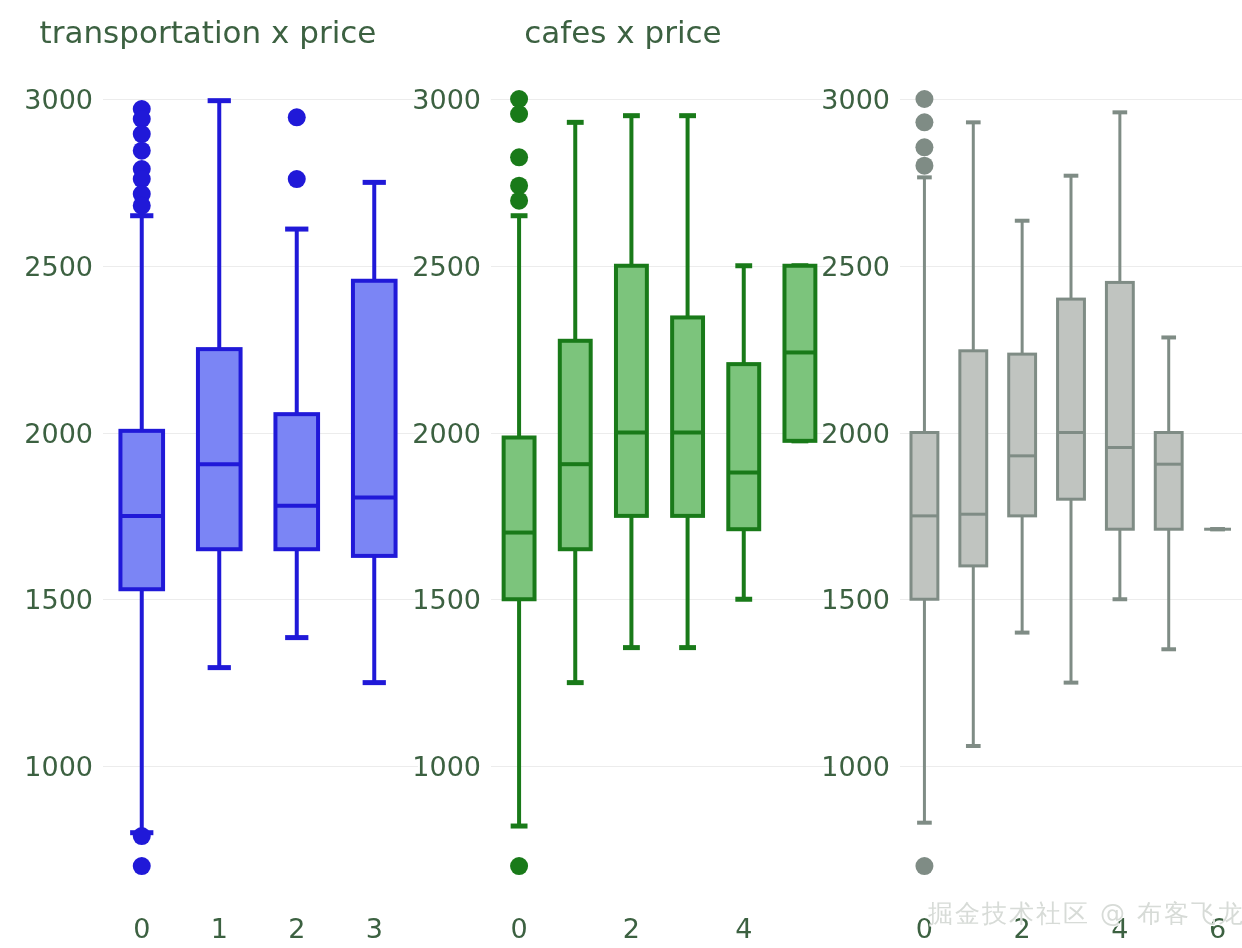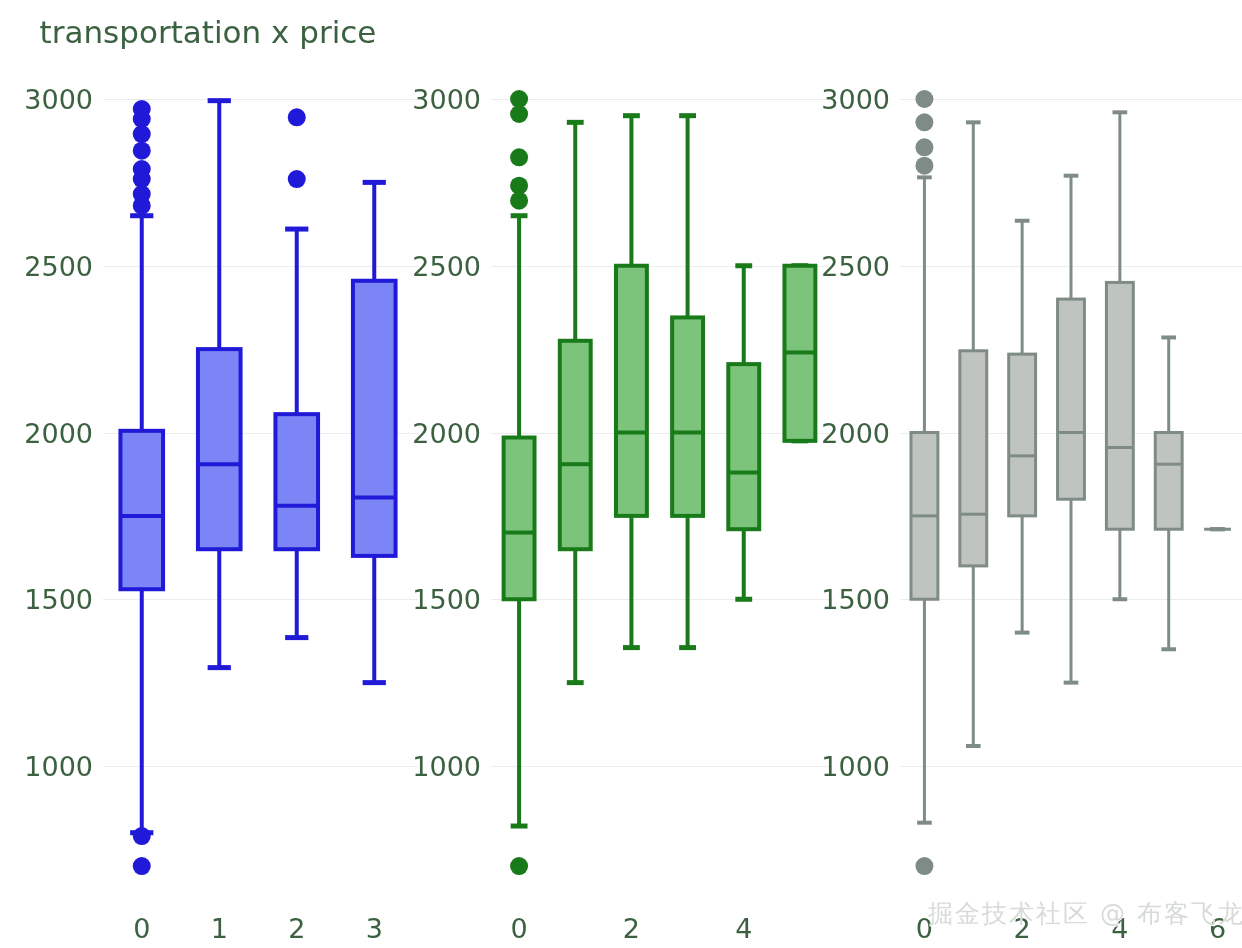--- a/index.html
+++ b/index.html
@@ -138,20 +138,21 @@
           <line x1="374.25" x2="374.25" y1="280.75750000000005" y2="182.375" stroke="#2019d8" stroke-width="4"></line>
           <line x1="374.25" x2="374.25" y1="555.895" y2="682.625" stroke="#2019d8" stroke-width="4"></line>
           <line x1="362.625" x2="385.875" y1="182.375" y2="182.375" stroke="#2019d8" stroke-width="5"></line>
           <line x1="362.625" x2="385.875" y1="682.625" y2="682.625" stroke="#2019d8" stroke-width="5"></line>
           <rect x="352.9375" y="280.75750000000005" width="42.625" height="275.13749999999993" fill="#7b85f5" stroke="#2019d8" stroke-width="4"></rect>
           <line x1="352.9375" x2="395.5625" y1="497.5325" y2="497.5325" stroke="#2019d8" stroke-width="4"></line>
         </g>
       </svg>
     </div>
     <div class="panel" style="left: 416px; width: 414px;">
+      <div class="panel-title">cafes x price</div>
       <div class="gridline" style="top: 766px; left: 75px; width: 342px;"></div>
       <div class="ytick-label" style="top: 766px; left: -23px; width: 88px;">1000</div>
       <div class="gridline" style="top: 599.25px; left: 75px; width: 342px;"></div>
       <div class="ytick-label" style="top: 599.25px; left: -23px; width: 88px;">1500</div>
       <div class="gridline" style="top: 432.5px; left: 75px; width: 342px;"></div>
       <div class="ytick-label" style="top: 432.5px; left: -23px; width: 88px;">2000</div>
       <div class="gridline" style="top: 265.75px; left: 75px; width: 342px;"></div>
       <div class="ytick-label" style="top: 265.75px; left: -23px; width: 88px;">2500</div>
       <div class="gridline" style="top: 99px; left: 75px; width: 342px;"></div>
       <div class="ytick-label" style="top: 99px; left: -23px; width: 88px;">3000</div>

